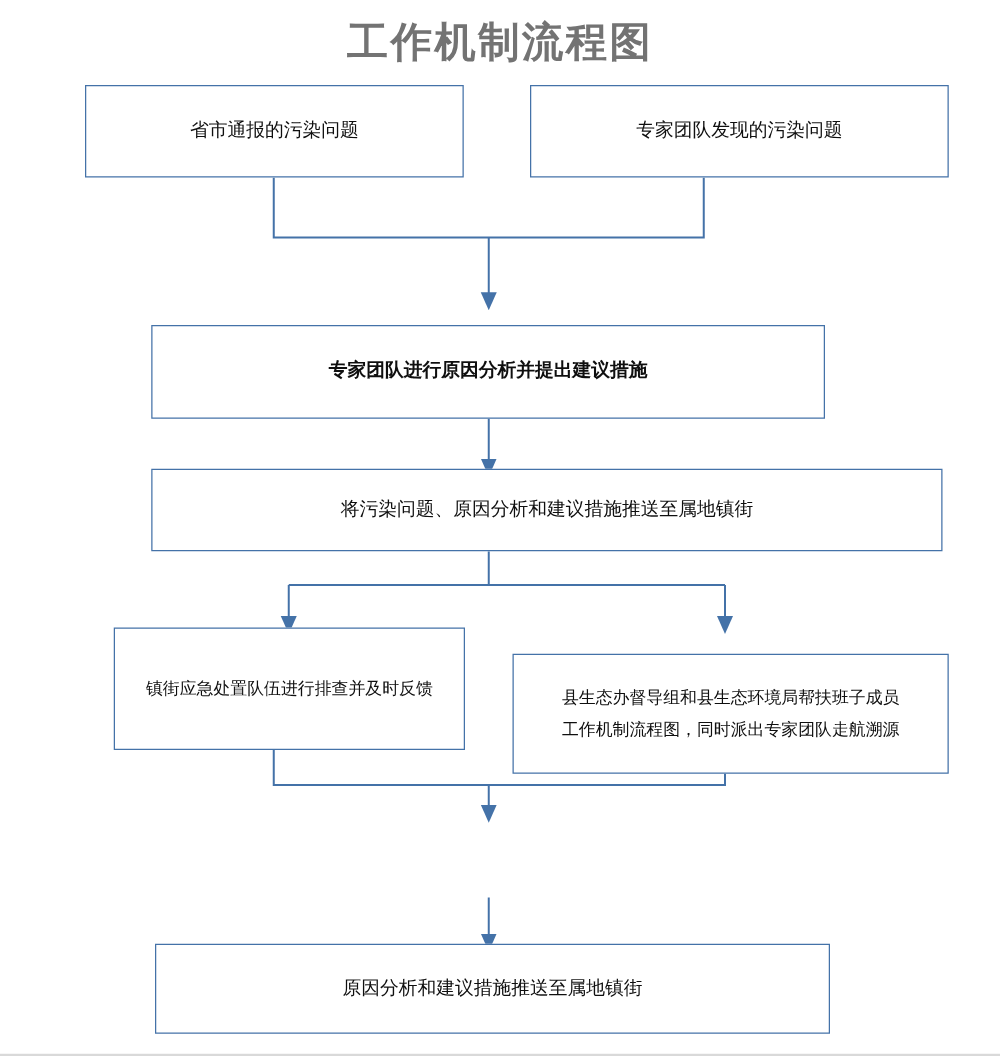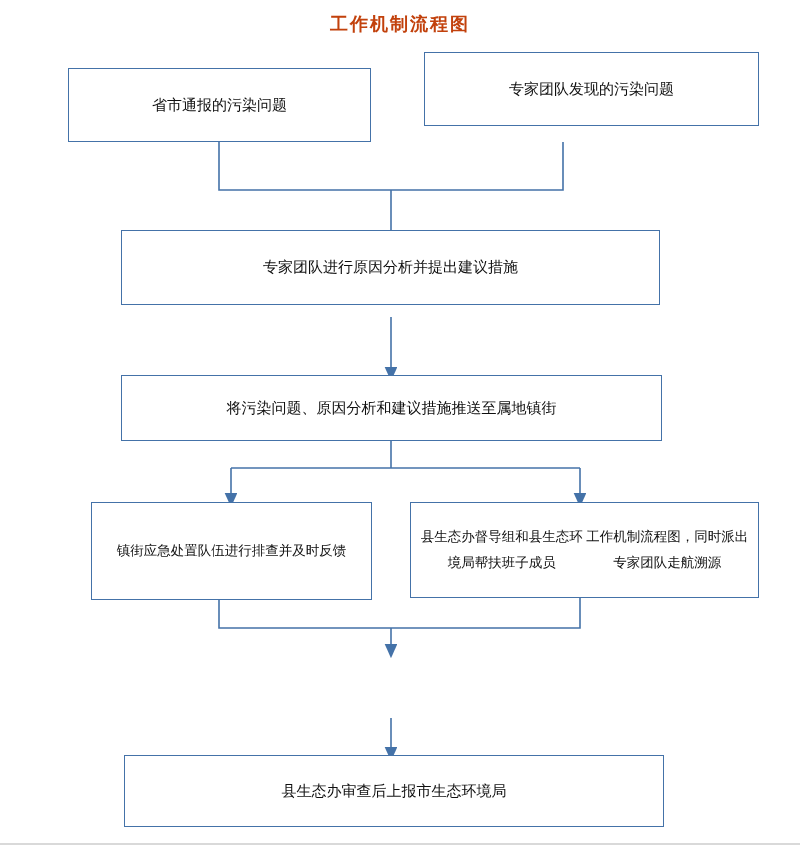--- a/index.html
+++ b/index.html
@@ -19,24 +19,24 @@
     position: relative;
     width: 800px;
     height: 845px;
   }
   .title {
     position: absolute;
     left: 0;
     top: 12px;
     width: 800px;
     text-align: center;
-    font-size: 18px;
+    font-size: 33px;
     font-weight: bold;
     letter-spacing: 2px;
-    color: #c2410c;
+    color: #737373;
     font-family: "Liberation Serif", serif;
   }
   .node {
     position: absolute;
     box-sizing: border-box;
     border: 1px solid #4472a8;
     background: #ffffff;
     display: flex;
     align-items: center;
     justify-content: center;
@@ -44,21 +44,23 @@
     font-size: 15px;
     color: #0f0f0f;
     font-family: "Liberation Serif", serif;
     line-height: 1.9;
     padding: 2px 8px;
   }
   .node.small {
     font-size: 13.5px;
   }
   .node.two-line {
+    flex-direction: column;
     justify-content: center;
+    margin-top: 21px;
   }
   .node .ln {
     display: block;
     width: 100%;
   }
   svg.wires {
     position: absolute;
     left: 0;
     top: 0;
     width: 800px;
@@ -104,40 +106,40 @@
       <path d="M391,628 L391,651" marker-end="url(#arrow)"></path>
 
       <path d="M391,718 L391,754" marker-end="url(#arrow)"></path>
     </g>
   </svg>
 
   <div class="node" style="left:68px; top:68px; width:303px; height:74px;">
     <span class="ln">省市通报的污染问题</span>
   </div>
 
-  <div class="node" style="left:424px; top:52px; width:335px; height:74px;">
+  <div class="node" style="left:424px; top:68px; width:335px; height:74px;">
     <span class="ln">专家团队发现的污染问题</span>
   </div>
 
-  <div class="node" style="left:121px; top:230px; width:539px; height:75px;">
+  <div class="node" style="left:121px; top:260px; width:539px; height:75px;font-weight:bold;">
     <span class="ln">专家团队进行原因分析并提出建议措施</span>
   </div>
 
-  <div class="node" style="left:121px; top:375px; width:541px; height:66px;">
+  <div class="node" style="left:121px; top:375px; width:633px; height:66px;">
     <span class="ln">将污染问题、原因分析和建议措施推送至属地镇街</span>
   </div>
 
   <div class="node small" style="left:91px; top:502px; width:281px; height:98px;">
     <span class="ln">镇街应急处置队伍进行排查并及时反馈</span>
   </div>
 
   <div class="node small two-line" style="left:410px; top:502px; width:349px; height:96px;">
     <span class="ln">县生态办督导组和县生态环境局帮扶班子成员</span>
     <span class="ln">工作机制流程图，同时派出专家团队走航溯源</span>
   </div>
 
 
   <div class="node" style="left:124px; top:755px; width:540px; height:72px;">
-    <span class="ln">县生态办审查后上报市生态环境局</span>
+    <span class="ln">原因分析和建议措施推送至属地镇街</span>
   </div>
 
   <div class="bottom-rule"></div>
 </div>
 
 </body></html>

